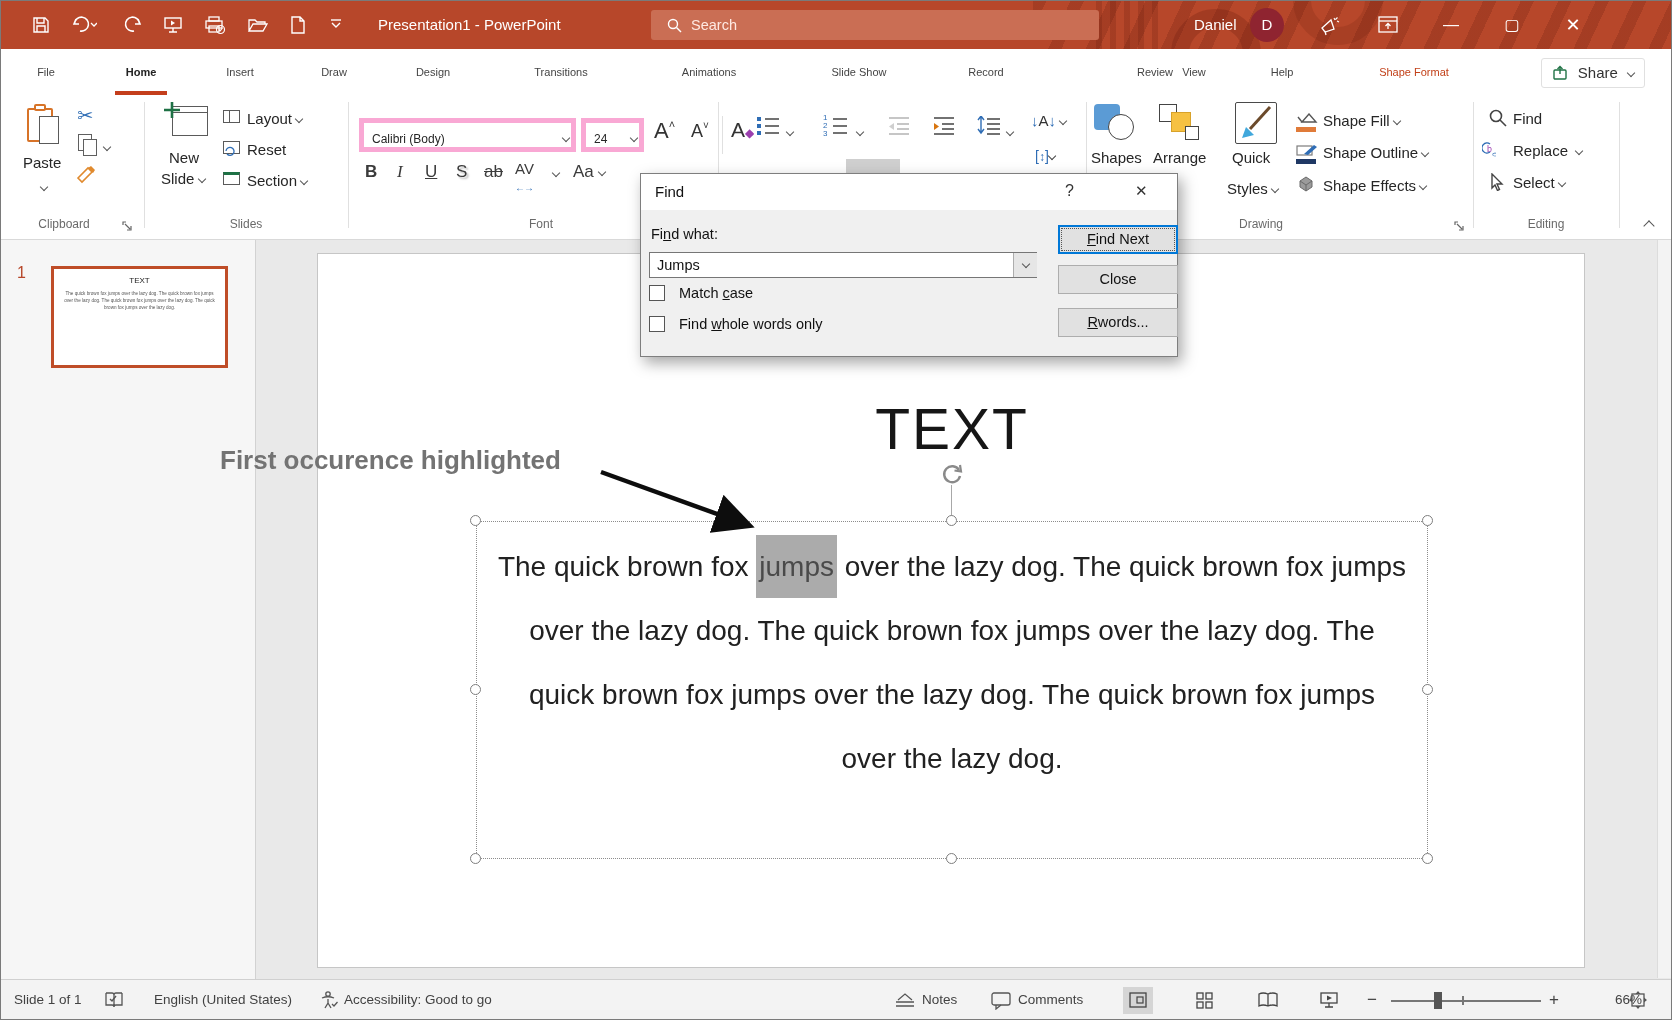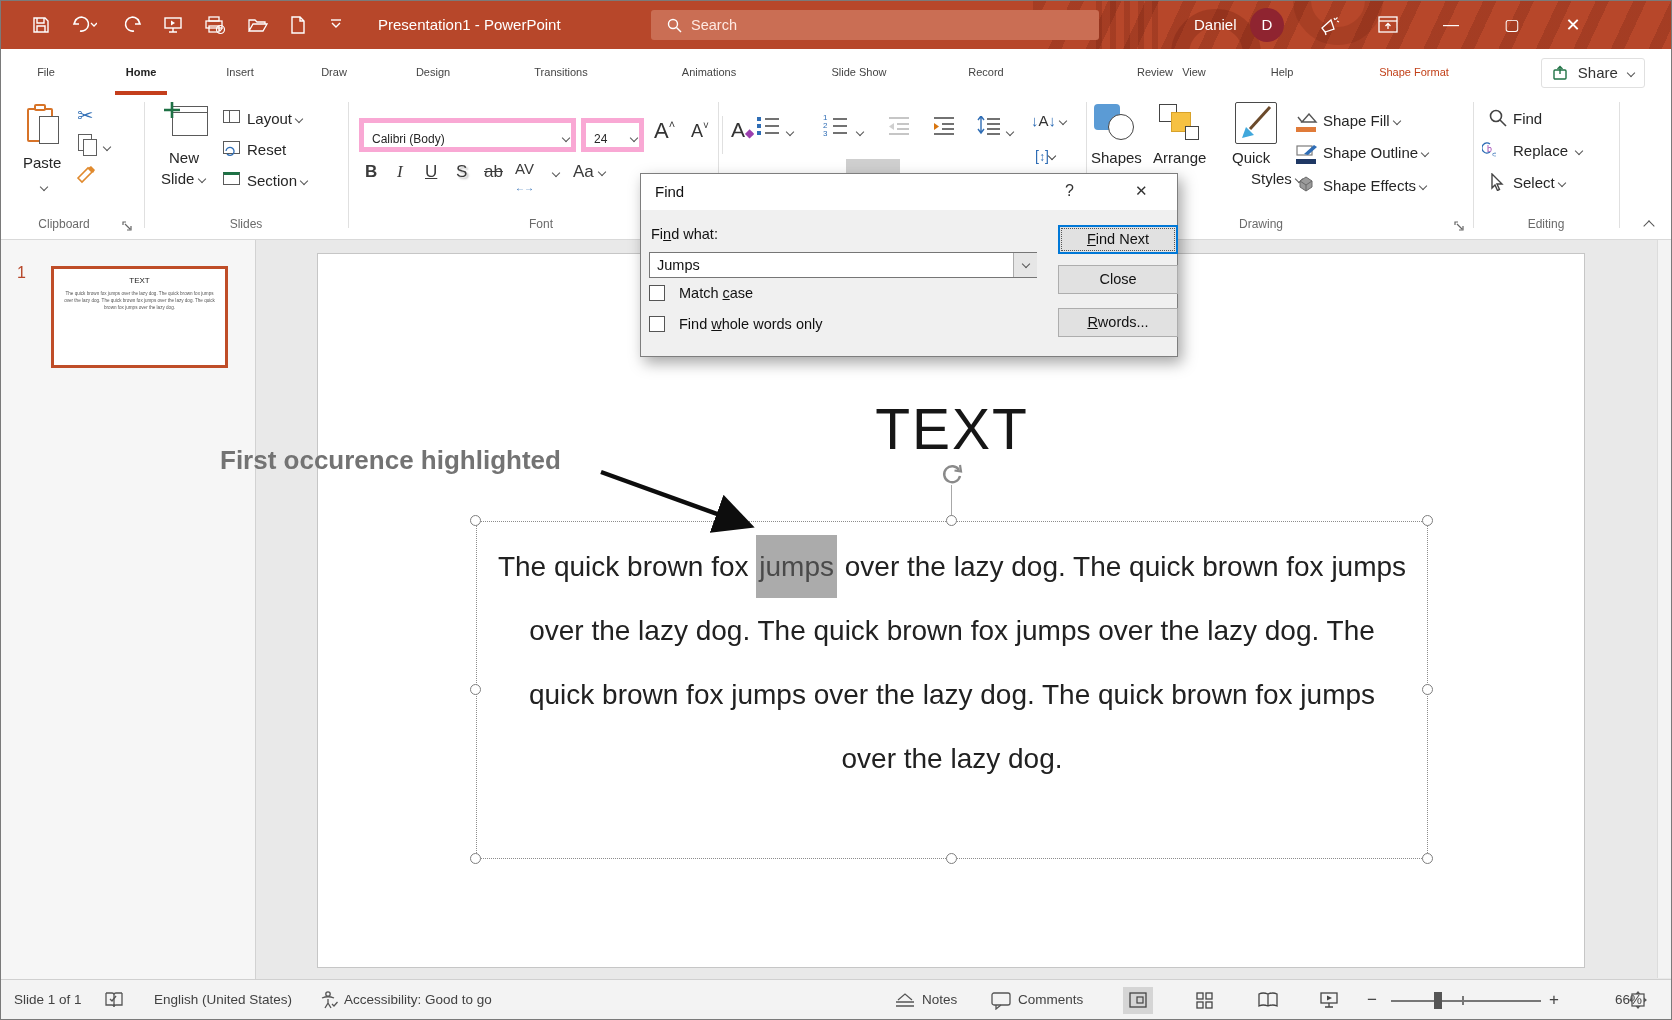--- a/index.html
+++ b/index.html
@@ -307,21 +307,21 @@
       <div class="abs" style="left:12px; top:8px; width:20px; height:20px; background:#f6c142; border:1px solid #d8a22a;"></div>
       <div class="abs" style="left:26px; top:22px; width:14px; height:14px; border:1.6px solid #444; background:#fff;"></div>
     </div>
     <div class="rbtxt" style="left:1152px; top:53px;">Arrange</div>
     <div class="abs" style="left:1234px; top:6px; width:42px; height:42px; border:1.8px solid #4a4a4a; border-radius:2px; background:#fff;">
       <svg width="40" height="40">
           <path d="M34 4 L14 26" stroke="#6b4a2b" stroke-width="3"></path>
           <path d="M10 24 l8 8 l-12 3 z" fill="#41a8dc"></path>
         </svg></div>
     <div class="rbtxt" style="left:1231px; top:53px;">Quick</div>
-    <div class="rbtxt" style="left:1226px; top:74px;margin-left:24px;"><span>Styles</span> <span class="chev"></span></div>
+    <div class="rbtxt" style="left:1226px; top:84px;"><span>Styles</span> <span class="chev"></span></div>
 
     <div class="abs" style="left:1295px; top:14px; width:22px; height:16px;">
       <svg width="22" height="11">
           <path d="M6 9 L13 1 L20 9 z" fill="none" stroke="#555" stroke-width="1.4"></path>
           <path d="M2 4 l4 5" stroke="#555" stroke-width="1.4"></path>
         </svg>
       <div style="width:20px; height:5px; background:#e07b39; margin-top:0;"></div></div>
     <div class="rbtxt" style="left:1322px; top:16px;"><span>Shape Fill</span> <span class="chev"></span></div>
     <div class="abs" style="left:1295px; top:46px; width:22px; height:16px;">
       <svg width="22" height="11">

